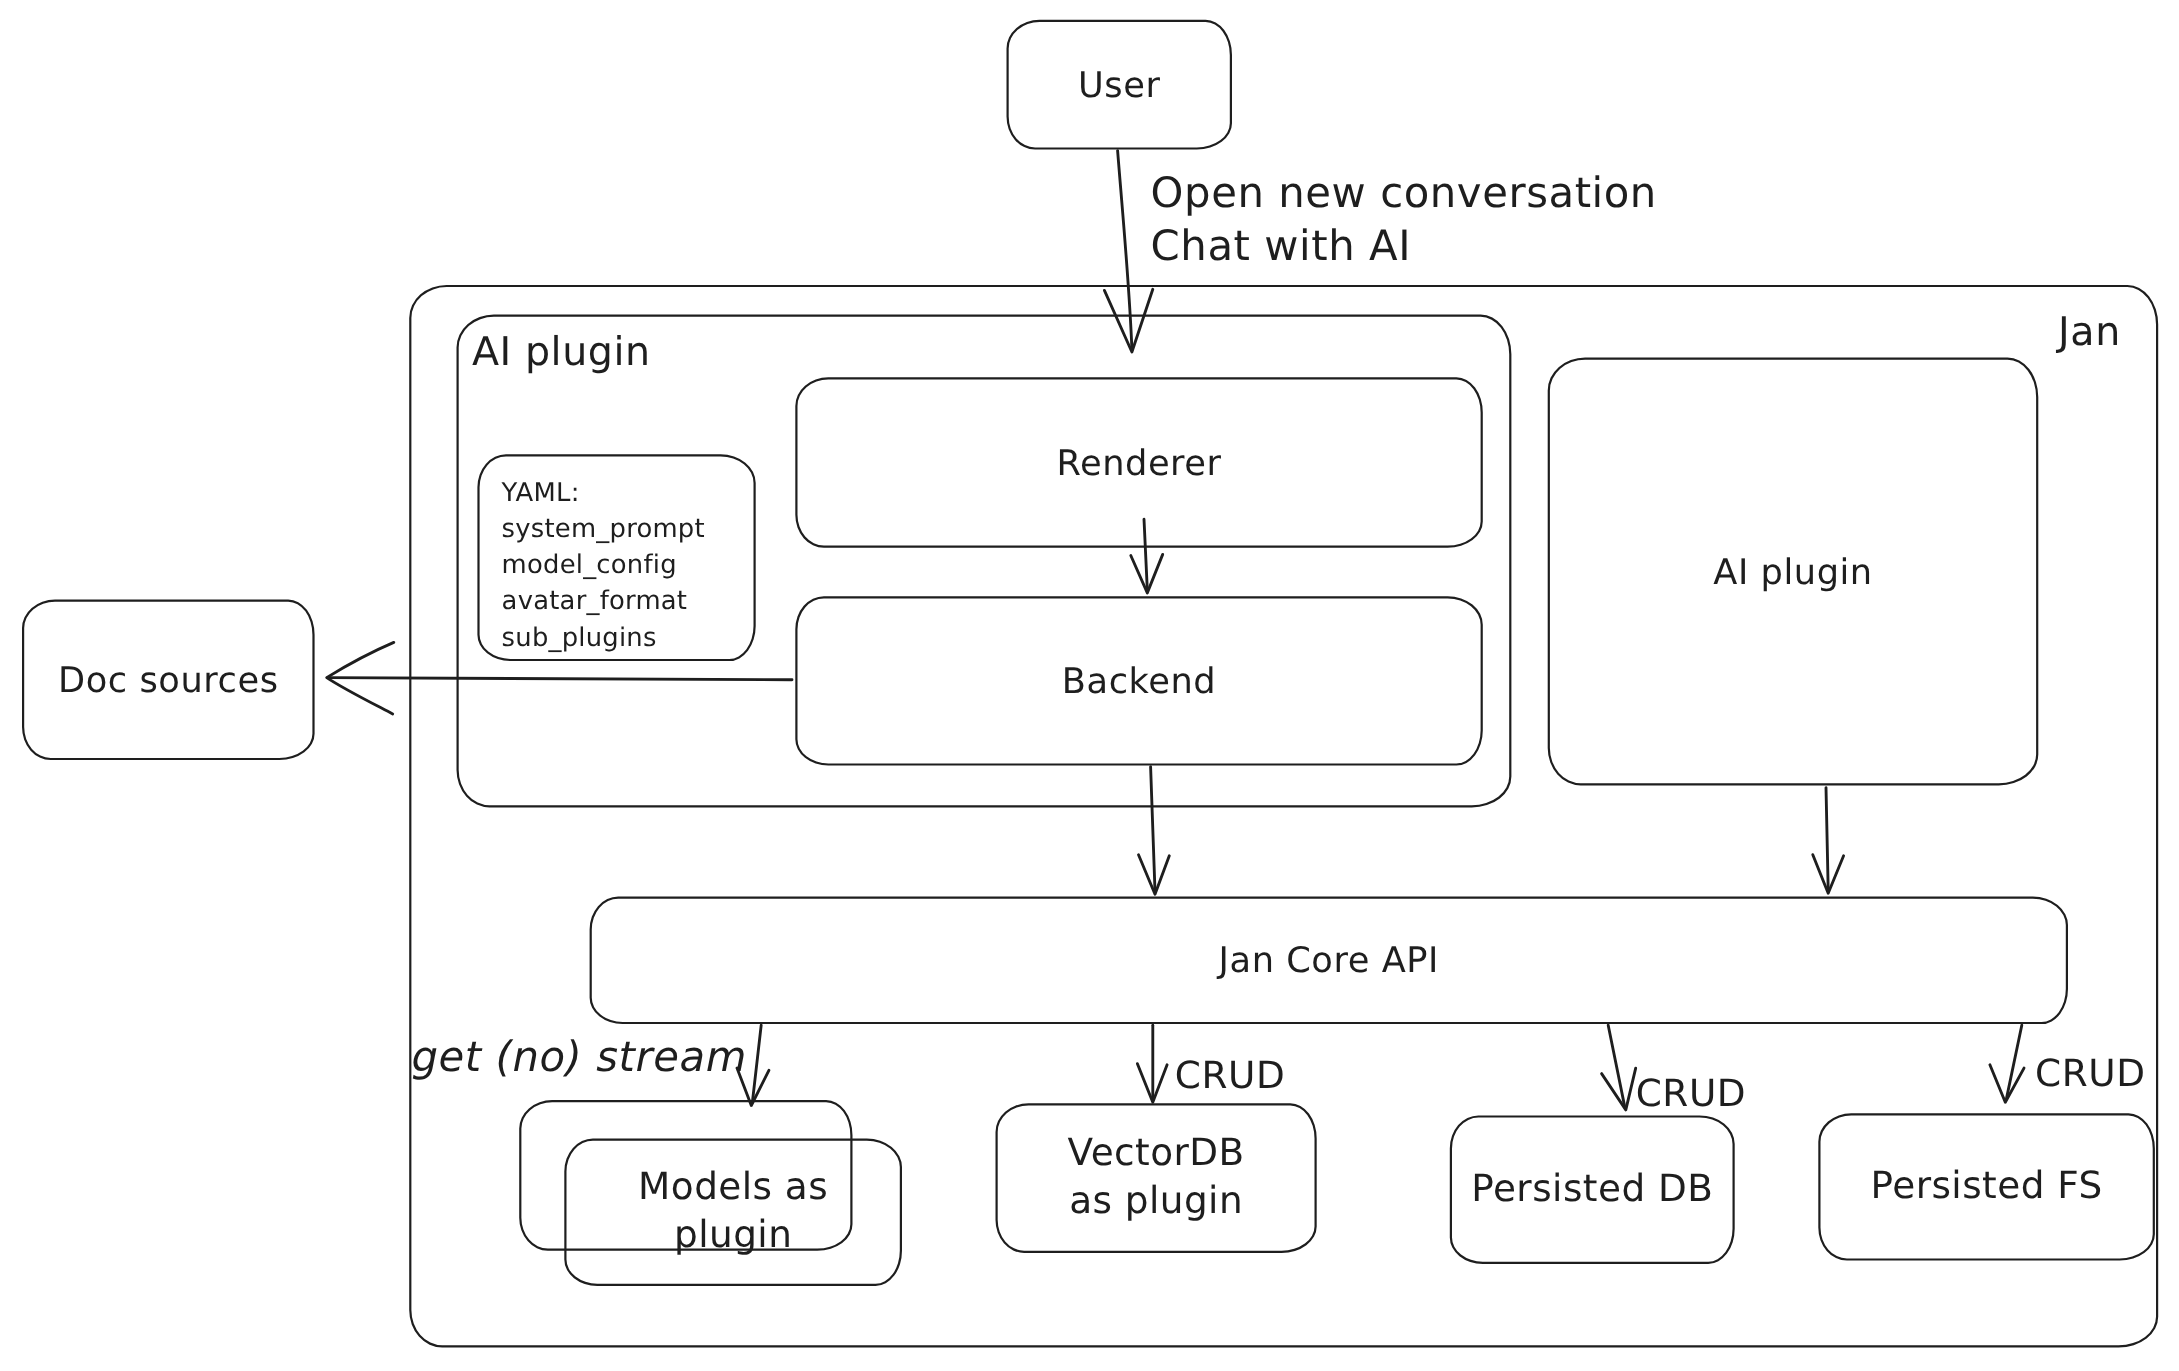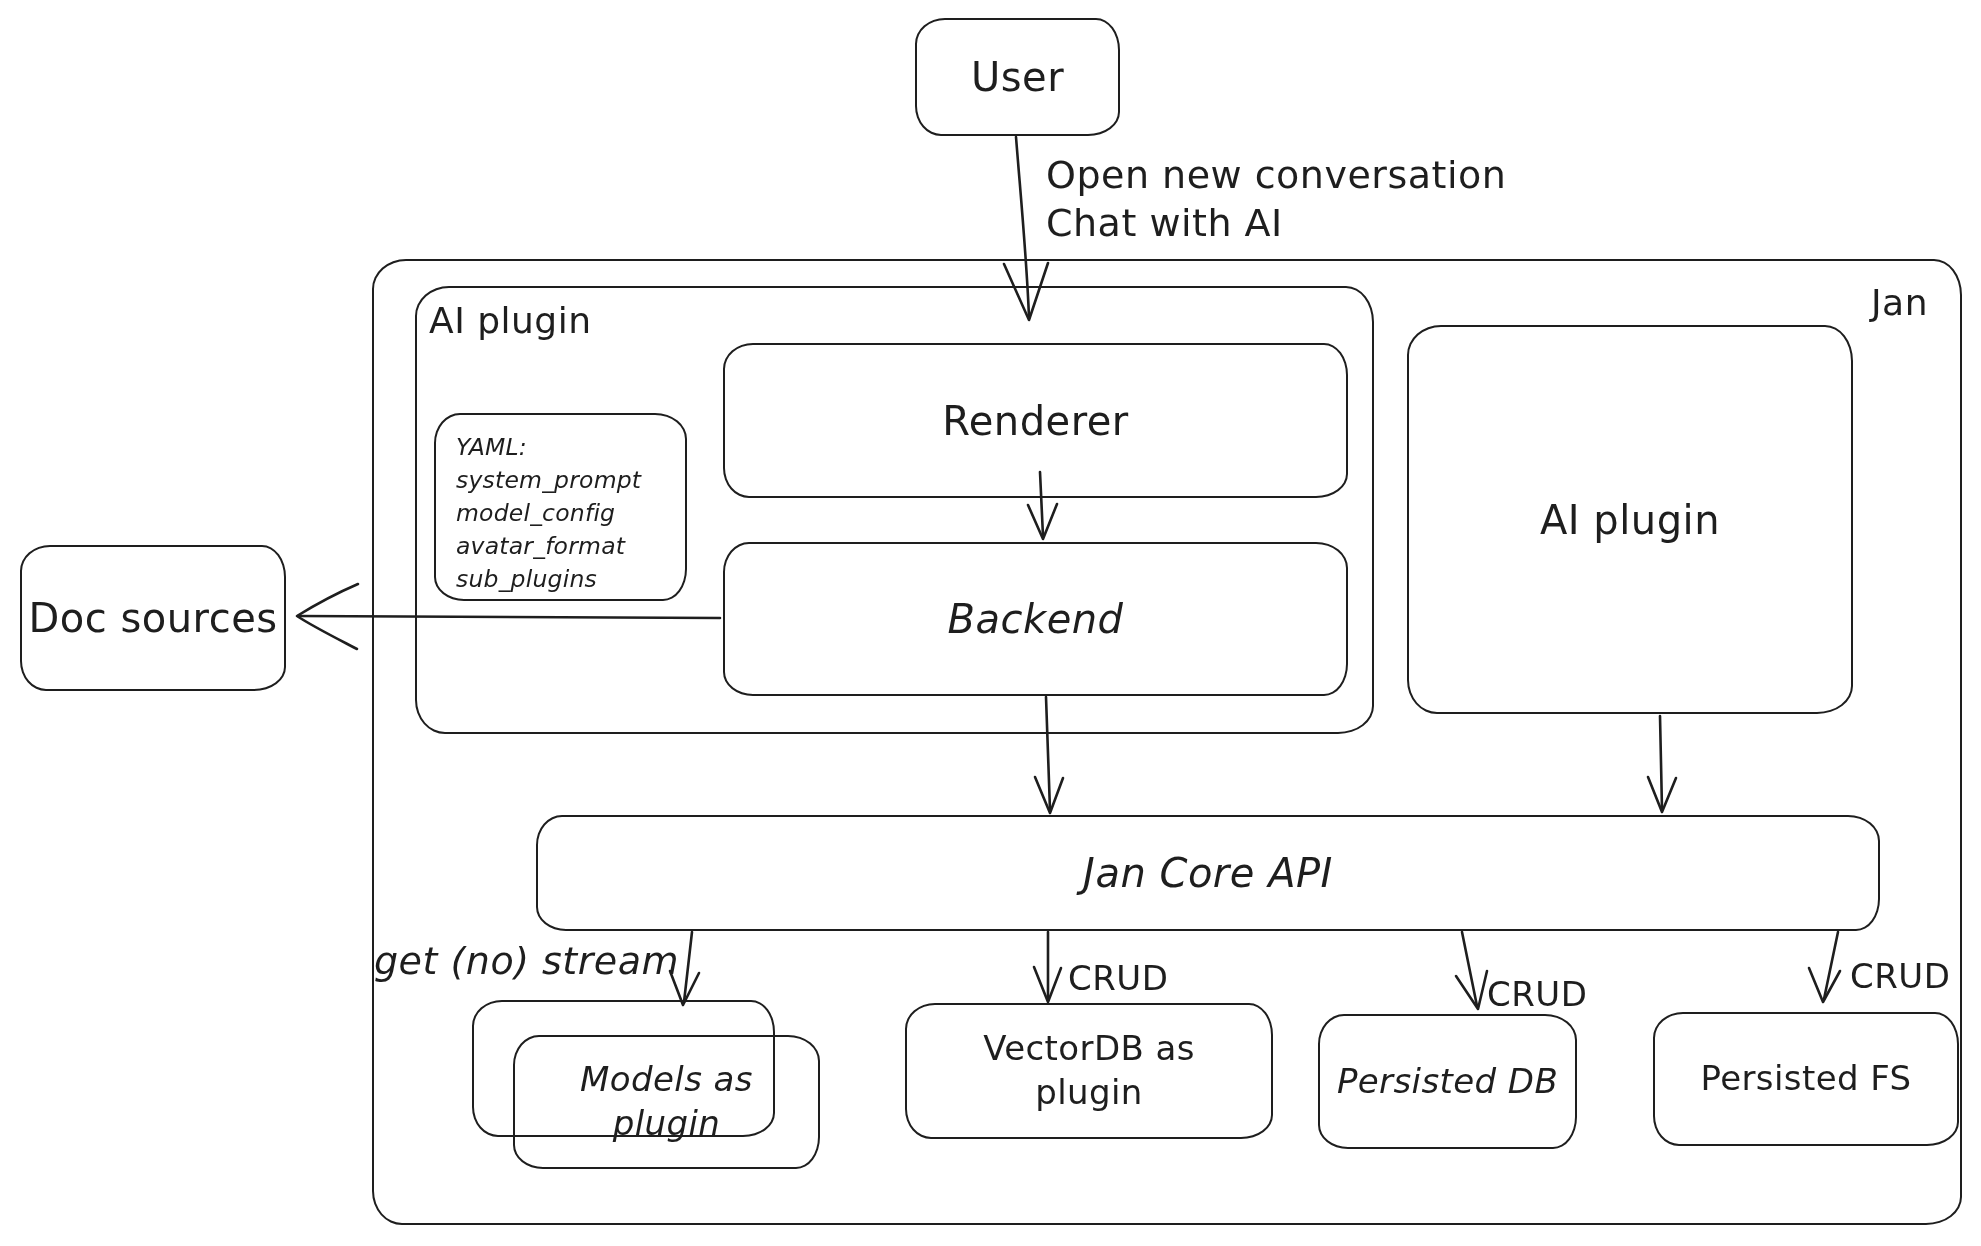--- a/index.html
+++ b/index.html
@@ -20,24 +20,24 @@
   }
   .box{
     position:absolute;
     border:2.6px solid var(--stroke);
     background:transparent;
     box-sizing:border-box;
     display:flex;align-items:center;justify-content:center;
     text-align:center;
   }
   .r1{border-radius:30px 24px 32px 26px / 26px 32px 24px 30px;}
-  .r2{border-radius:26px 32px 24px 30px / 30px 26px 32px 24px;font-style:italic;}
+  .r2{border-radius:26px 32px 24px 30px / 30px 26px 32px 24px;}
   .r3{border-radius:34px 28px 36px 30px / 30px 36px 28px 34px;}
   .container-box{justify-content:flex-start;align-items:flex-start;}
-  .label-lg{font-size:40px;letter-spacing:.5px;}
+  .label-lg{font-size:32px;letter-spacing:.5px;}
   .label-md{font-size:34px;letter-spacing:.4px;line-height:1.28;}
   .label-sm{font-size:23.5px;letter-spacing:.2px;line-height:1.4;}
   .floating-label{
     position:absolute;
     font-size:36px;letter-spacing:.5px;
     white-space:nowrap;
   }
   .edge-label{
     position:absolute;
     font-size:38px;letter-spacing:.5px;
@@ -119,21 +119,21 @@
 
   <div class="crud-label" style="left:1068px;top:958px;">CRUD</div>
   <div class="crud-label" style="left:1487px;top:974px;">CRUD</div>
   <div class="crud-label" style="left:1850px;top:956px;">CRUD</div>
 
   <div class="box r1" style="left:472px;top:1000px;width:303px;height:137px;"></div>
   <div class="box r2 label-md" style="left:513px;top:1035px;width:307px;height:134px;padding:14px 42px;">
     <span>Models as plugin</span>
   </div>
 
-  <div class="box r1 label-md" style="left:905px;top:1003px;width:368px;height:136px;padding:0 40px;">
+  <div class="box r1 label-md" style="left:905px;top:1003px;width:292px;height:136px;padding:0 40px;">
     <span>VectorDB as plugin</span>
   </div>
 
   <div class="box r2 label-md" style="left:1318px;top:1014px;width:259px;height:135px;">
     <span>Persisted DB</span>
   </div>
 
   <div class="box r1 label-md" style="left:1653px;top:1012px;width:306px;height:134px;">
     <span>Persisted FS</span>
   </div>

